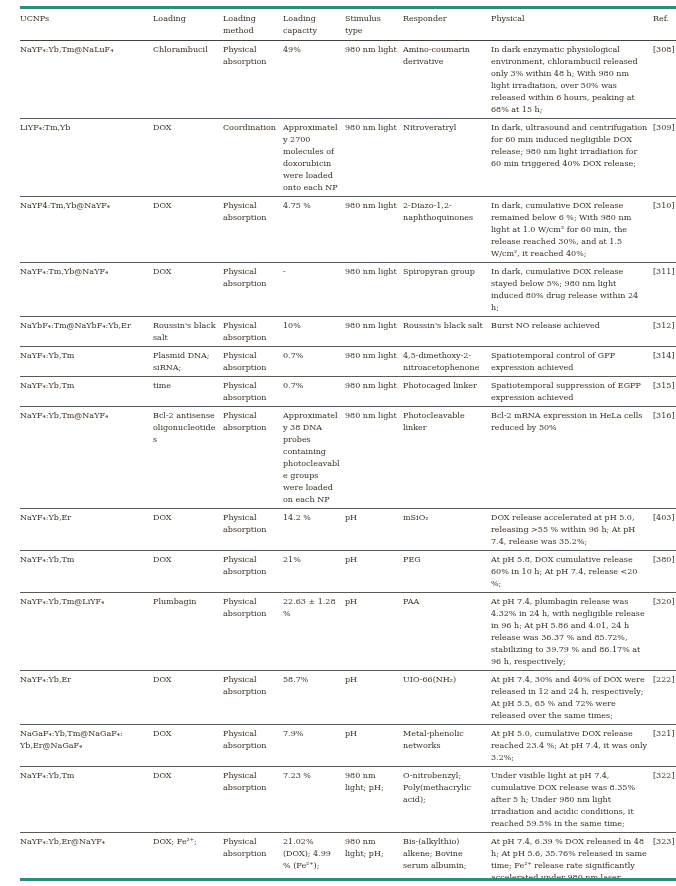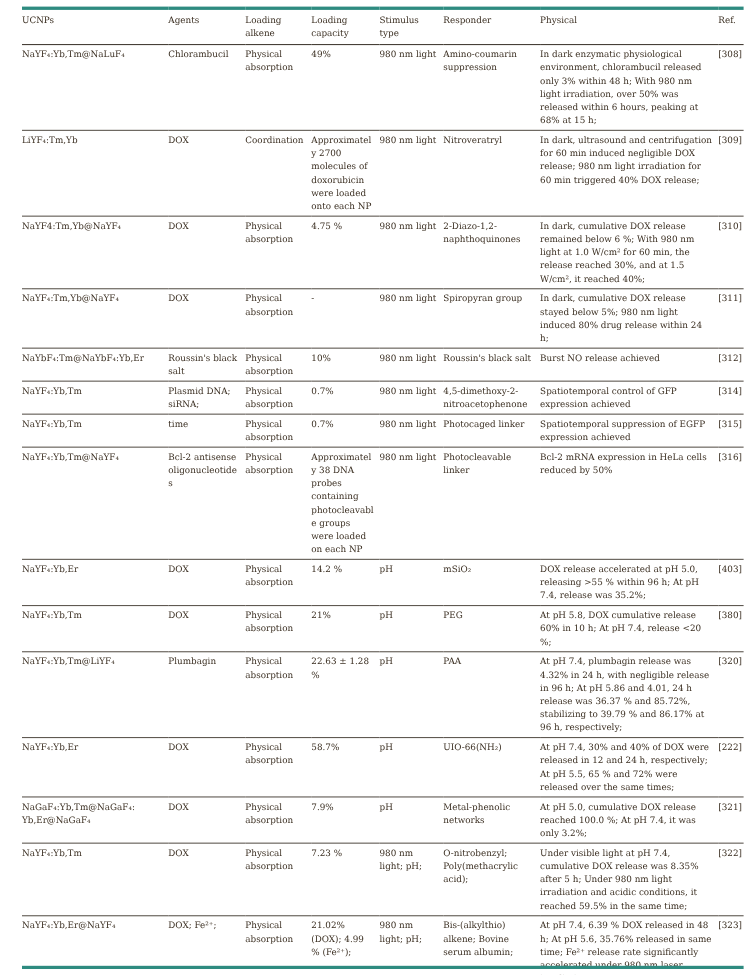--- a/index.html
+++ b/index.html
@@ -78,37 +78,37 @@
         <col style="width:60px">
         <col style="width:62px">
         <col style="width:58px">
         <col style="width:88px">
         <col style="width:162px">
         <col style="width:27px">
       </colgroup>
       <thead>
         <tr>
           <th>UCNPs</th>
-          <th>Agents</th>
-          <th>Loading alkene</th>
+          <th>Loading</th>
+          <th>Loading method</th>
           <th>Loading capacity</th>
           <th>Stimulus type</th>
           <th>Responder</th>
           <th>Physical</th>
           <th>Ref.</th>
         </tr>
       </thead>
       <tbody id="table-body">
           <tr>
             <td>NaYF₄:Yb,Tm@NaLuF₄</td>
             <td>Chlorambucil</td>
             <td>Physical absorption</td>
             <td>49%</td>
             <td>980 nm light</td>
-            <td>Amino-coumarin suppression</td>
+            <td>Amino-coumarin derivative</td>
             <td>In dark enzymatic physiological environment, chlorambucil released only 3% within 48 h; With 980 nm light irradiation, over 50% was released within 6 hours, peaking at 68% at 15 h;</td>
             <td>[308]</td>
           </tr>
           <tr>
             <td>LiYF₄:Tm,Yb</td>
             <td>DOX</td>
             <td>Coordination</td>
             <td>Approximately 2700 molecules of doxorubicin were loaded onto each NP</td>
             <td>980 nm light</td>
             <td>Nitroveratryl</td>
@@ -215,21 +215,21 @@
             <td>At pH 7.4, 30% and 40% of DOX were released in 12 and 24 h, respectively; At pH 5.5, 65 % and 72% were released over the same times;</td>
             <td>[222]</td>
           </tr>
           <tr>
             <td>NaGaF₄:Yb,Tm@NaGaF₄: Yb,Er@NaGaF₄</td>
             <td>DOX</td>
             <td>Physical absorption</td>
             <td>7.9%</td>
             <td>pH</td>
             <td>Metal-phenolic networks</td>
-            <td>At pH 5.0, cumulative DOX release reached 100.0 %; At pH 7.4, it was only 3.2%;</td>
+            <td>At pH 5.0, cumulative DOX release reached 23.4 %; At pH 7.4, it was only 3.2%;</td>
             <td>[321]</td>
           </tr>
           <tr>
             <td>NaYF₄:Yb,Tm</td>
             <td>DOX</td>
             <td>Physical absorption</td>
             <td>7.23 %</td>
             <td>980 nm light; pH;</td>
             <td>O-nitrobenzyl; Poly(methacrylic acid);</td>
             <td>Under visible light at pH 7.4, cumulative DOX release was 8.35% after 5 h; Under 980 nm light irradiation and acidic conditions, it reached 59.5% in the same time;</td>

